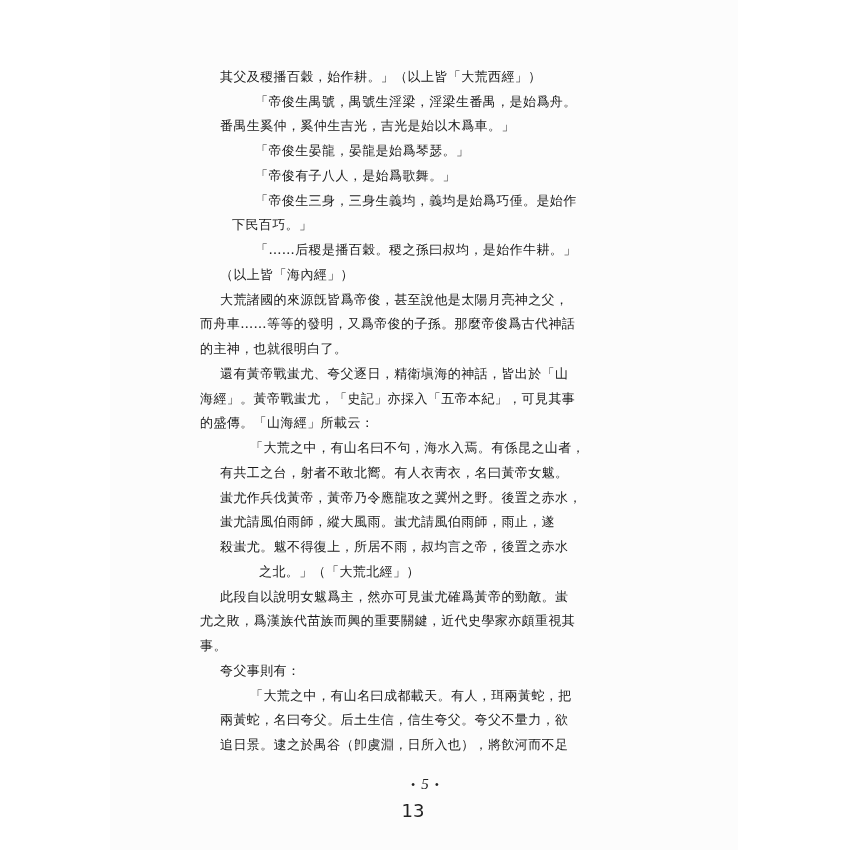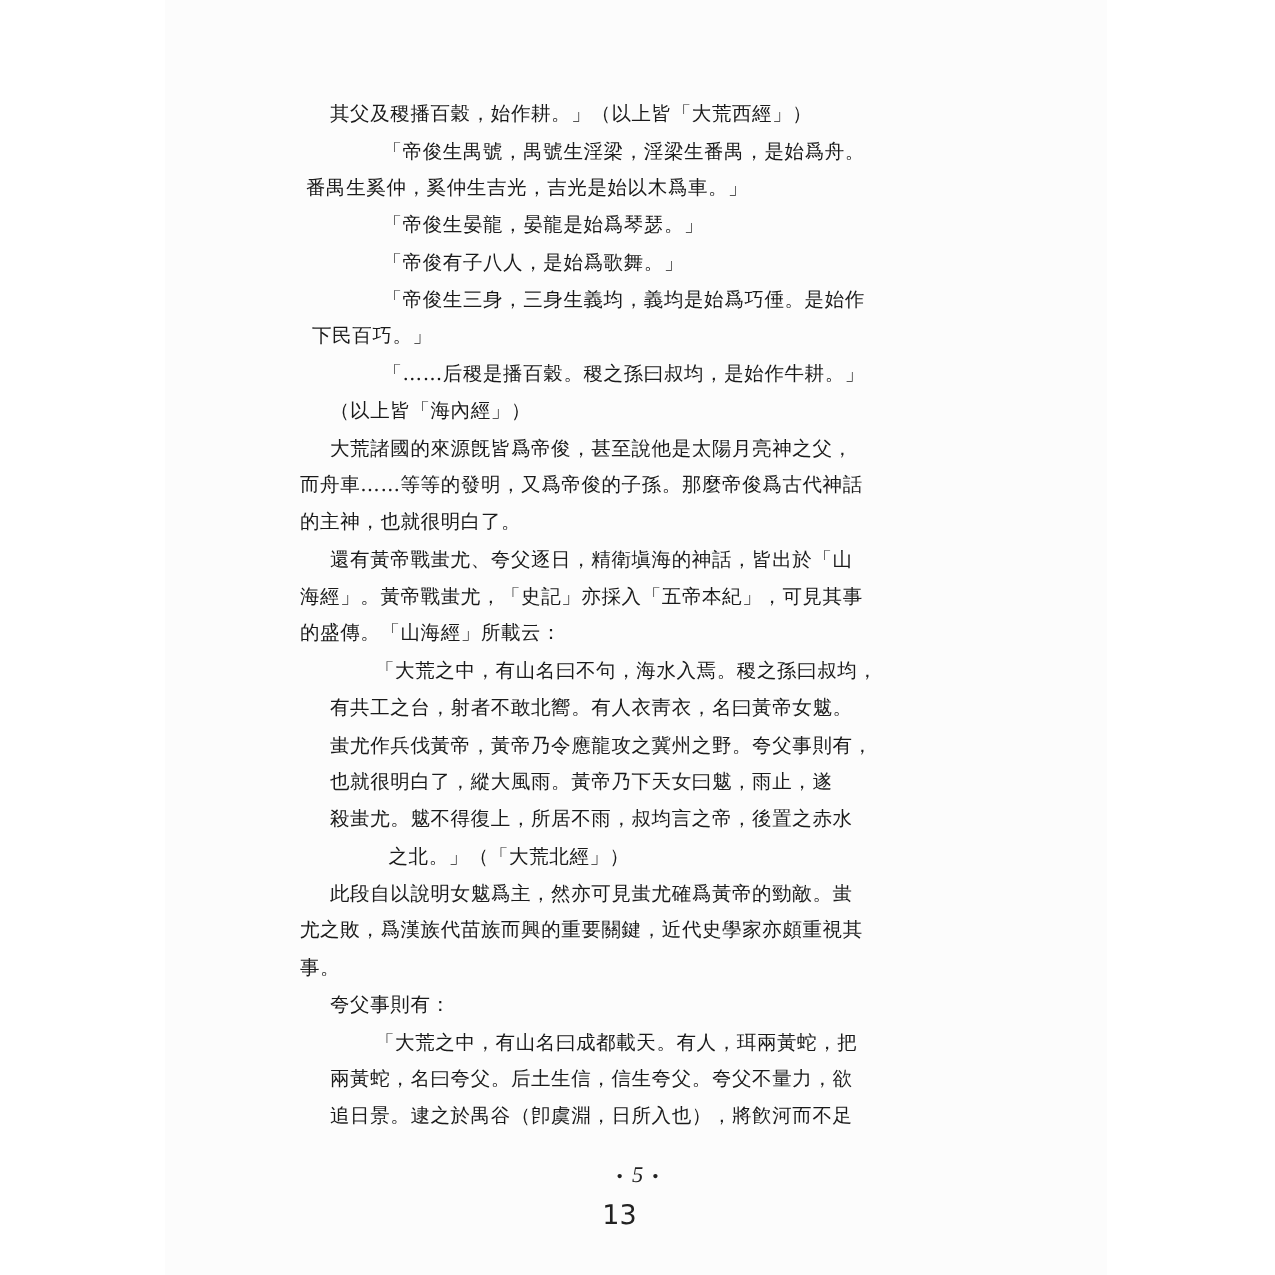--- a/index.html
+++ b/index.html
@@ -59,37 +59,37 @@
     }
   </style>
 </head>
 <body>
 
 <div class="page"></div>
 
 <div id="lines-container">
     <div class="line" style="left: 220px; top: 64px;">其父及稷播百穀，始作耕。」（以上皆「大荒西經」）</div>
     <div class="line" style="left: 255px; top: 88.7407px;">「帝俊生禺號，禺號生淫梁，淫梁生番禺，是始爲舟。</div>
-    <div class="line" style="left: 204px; top: 113.481px; text-align: right;">番禺生奚仲，奚仲生吉光，吉光是始以木爲車。」</div>
+    <div class="line" style="left: 220px; top: 113.481px; text-align: right;">番禺生奚仲，奚仲生吉光，吉光是始以木爲車。」</div>
     <div class="line" style="left: 255px; top: 138.222px;">「帝俊生晏龍，晏龍是始爲琴瑟。」</div>
     <div class="line" style="left: 255px; top: 162.963px;">「帝俊有子八人，是始爲歌舞。」</div>
     <div class="line" style="left: 255px; top: 187.704px;">「帝俊生三身，三身生義均，義均是始爲巧倕。是始作</div>
-    <div class="line" style="left: 208px; top: 212.444px;">下民百巧。」</div>
+    <div class="line" style="left: 232px; top: 212.444px;">下民百巧。」</div>
     <div class="line" style="left: 255px; top: 237.185px; text-align: right;">「……后稷是播百穀。稷之孫曰叔均，是始作牛耕。」</div>
     <div class="line" style="left: 220px; top: 261.926px;">（以上皆「海內經」）</div>
     <div class="line" style="left: 220px; top: 286.667px;">大荒諸國的來源旣皆爲帝俊，甚至說他是太陽月亮神之父，</div>
     <div class="line" style="left: 200px; top: 311.407px;">而舟車……等等的發明，又爲帝俊的子孫。那麼帝俊爲古代神話</div>
     <div class="line" style="left: 200px; top: 336.148px;">的主神，也就很明白了。</div>
     <div class="line" style="left: 220px; top: 360.889px;">還有黃帝戰蚩尤、夸父逐日，精衛塡海的神話，皆出於「山</div>
     <div class="line" style="left: 200px; top: 385.63px;">海經」。黃帝戰蚩尤，「史記」亦採入「五帝本紀」，可見其事</div>
     <div class="line" style="left: 200px; top: 410.37px;">的盛傳。「山海經」所載云：</div>
-    <div class="line" style="left: 250px; top: 435.111px;">「大荒之中，有山名曰不句，海水入焉。稷之孫曰叔均，</div>
+    <div class="line" style="left: 250px; top: 435.111px;">「大荒之中，有山名曰不句，海水入焉。有係昆之山者，</div>
     <div class="line" style="left: 220px; top: 459.852px;">有共工之台，射者不敢北嚮。有人衣靑衣，名曰黃帝女魃。</div>
-    <div class="line" style="left: 220px; top: 484.593px;">蚩尤作兵伐黃帝，黃帝乃令應龍攻之冀州之野。夸父事則有，</div>
-    <div class="line" style="left: 220px; top: 509.333px;">也就很明白了，縱大風雨。黃帝乃下天女曰魃，雨止，遂</div>
+    <div class="line" style="left: 220px; top: 484.593px;">蚩尤作兵伐黃帝，黃帝乃令應龍攻之冀州之野。後置之赤水，</div>
+    <div class="line" style="left: 220px; top: 509.333px;">蚩尤請風伯雨師，縱大風雨。蚩尤請風伯雨師，雨止，遂</div>
     <div class="line" style="left: 220px; top: 534.074px;">殺蚩尤。魃不得復上，所居不雨，叔均言之帝，後置之赤水</div>
     <div class="line" style="left: 220px; top: 558.815px; margin-left: 39px;">之北。」（「大荒北經」）</div>
     <div class="line" style="left: 220px; top: 583.556px;">此段自以說明女魃爲主，然亦可見蚩尤確爲黃帝的勁敵。蚩</div>
     <div class="line" style="left: 200px; top: 608.296px;">尤之敗，爲漢族代苗族而興的重要關鍵，近代史學家亦頗重視其</div>
     <div class="line" style="left: 200px; top: 633.037px;">事。</div>
     <div class="line" style="left: 220px; top: 657.778px;">夸父事則有：</div>
     <div class="line" style="left: 250px; top: 682.519px;">「大荒之中，有山名曰成都載天。有人，珥兩黃蛇，把</div>
     <div class="line" style="left: 220px; top: 707.259px;">兩黃蛇，名曰夸父。后土生信，信生夸父。夸父不量力，欲</div>
     <div class="line" style="left: 220px; top: 732px;">追日景。逮之於禺谷（卽虞淵，日所入也），將飮河而不足</div>
   </div>

